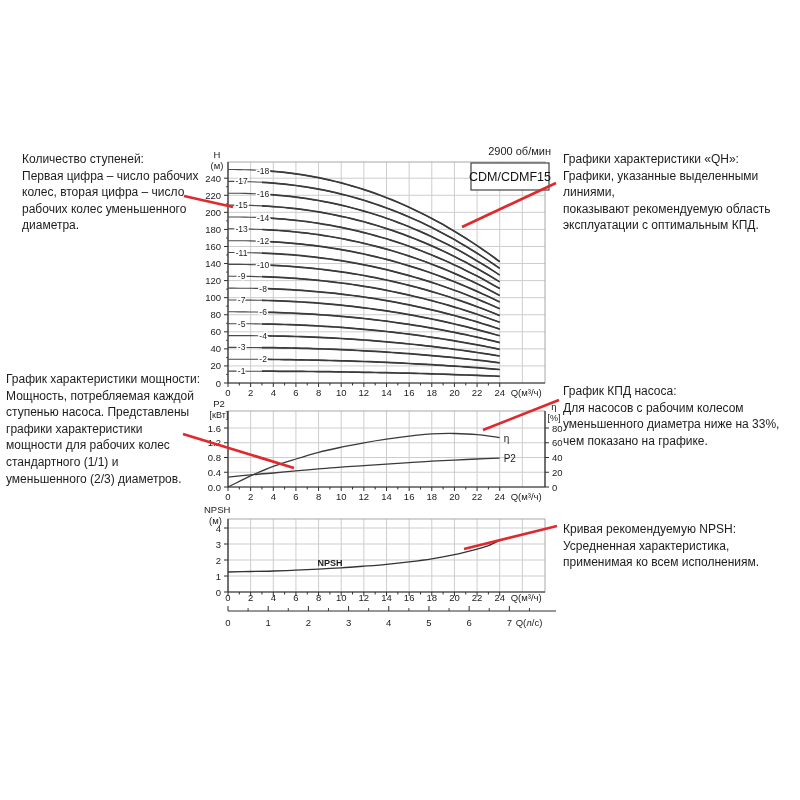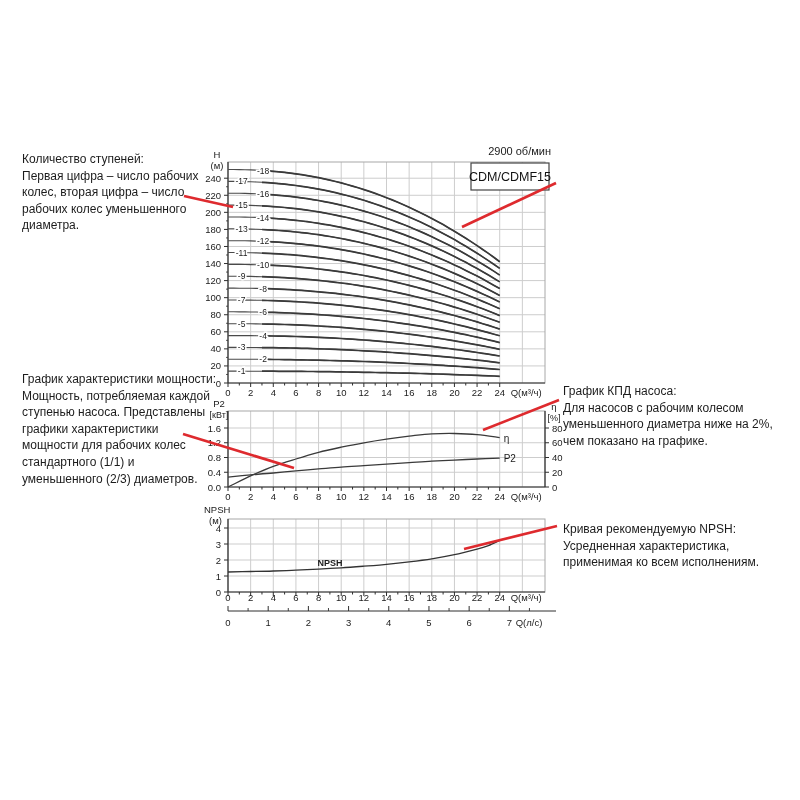--- a/index.html
+++ b/index.html
@@ -14,32 +14,36 @@
 <body>
 
 <div class="page">
 
   <div class="note" style="left:22px;top:151px;width:200px">Количество ступеней:
 Первая цифра – число рабочих
 колес, вторая цифра – число
 рабочих колес уменьшенного
 диаметра.</div>
 
-
-  <div class="note" style="left:22px;top:371px;width:205px">График характеристики мощности:
+  <div class="note" style="left:563px;top:151px;width:236px">Графики характеристики «QH»:
+Графики, указанные выделенными линиями,
+показывают рекомендуемую область
+эксплуатации с оптимальным КПД.</div>
+
+  <div class="note" style="left:6px;top:371px;width:205px">График характеристики мощности:
 Мощность, потребляемая каждой
 ступенью насоса. Представлены
 графики характеристики
 мощности для рабочих колес
 стандартного (1/1) и
 уменьшенного (2/3) диаметров.</div>
 
   <div class="note" style="left:563px;top:383px;width:236px">График КПД насоса:
 Для насосов с рабочим колесом
-уменьшенного диаметра ниже на 2%,
+уменьшенного диаметра ниже на 33%,
 чем показано на графике.</div>
 
   <div class="note" style="left:563px;top:521px;width:236px">Кривая рекомендуемую NPSH:
 Усредненная характеристика,
 применимая ко всем исполнениям.</div>
 
   <svg id="charts" width="800" height="800">
       <g>
         <line x1="228" y1="365.9343629343629" x2="545" y2="365.9343629343629" stroke="#cdcdcd" stroke-width="1"></line>
         <line x1="228" y1="348.86872586872585" x2="545" y2="348.86872586872585" stroke="#cdcdcd" stroke-width="1"></line>

